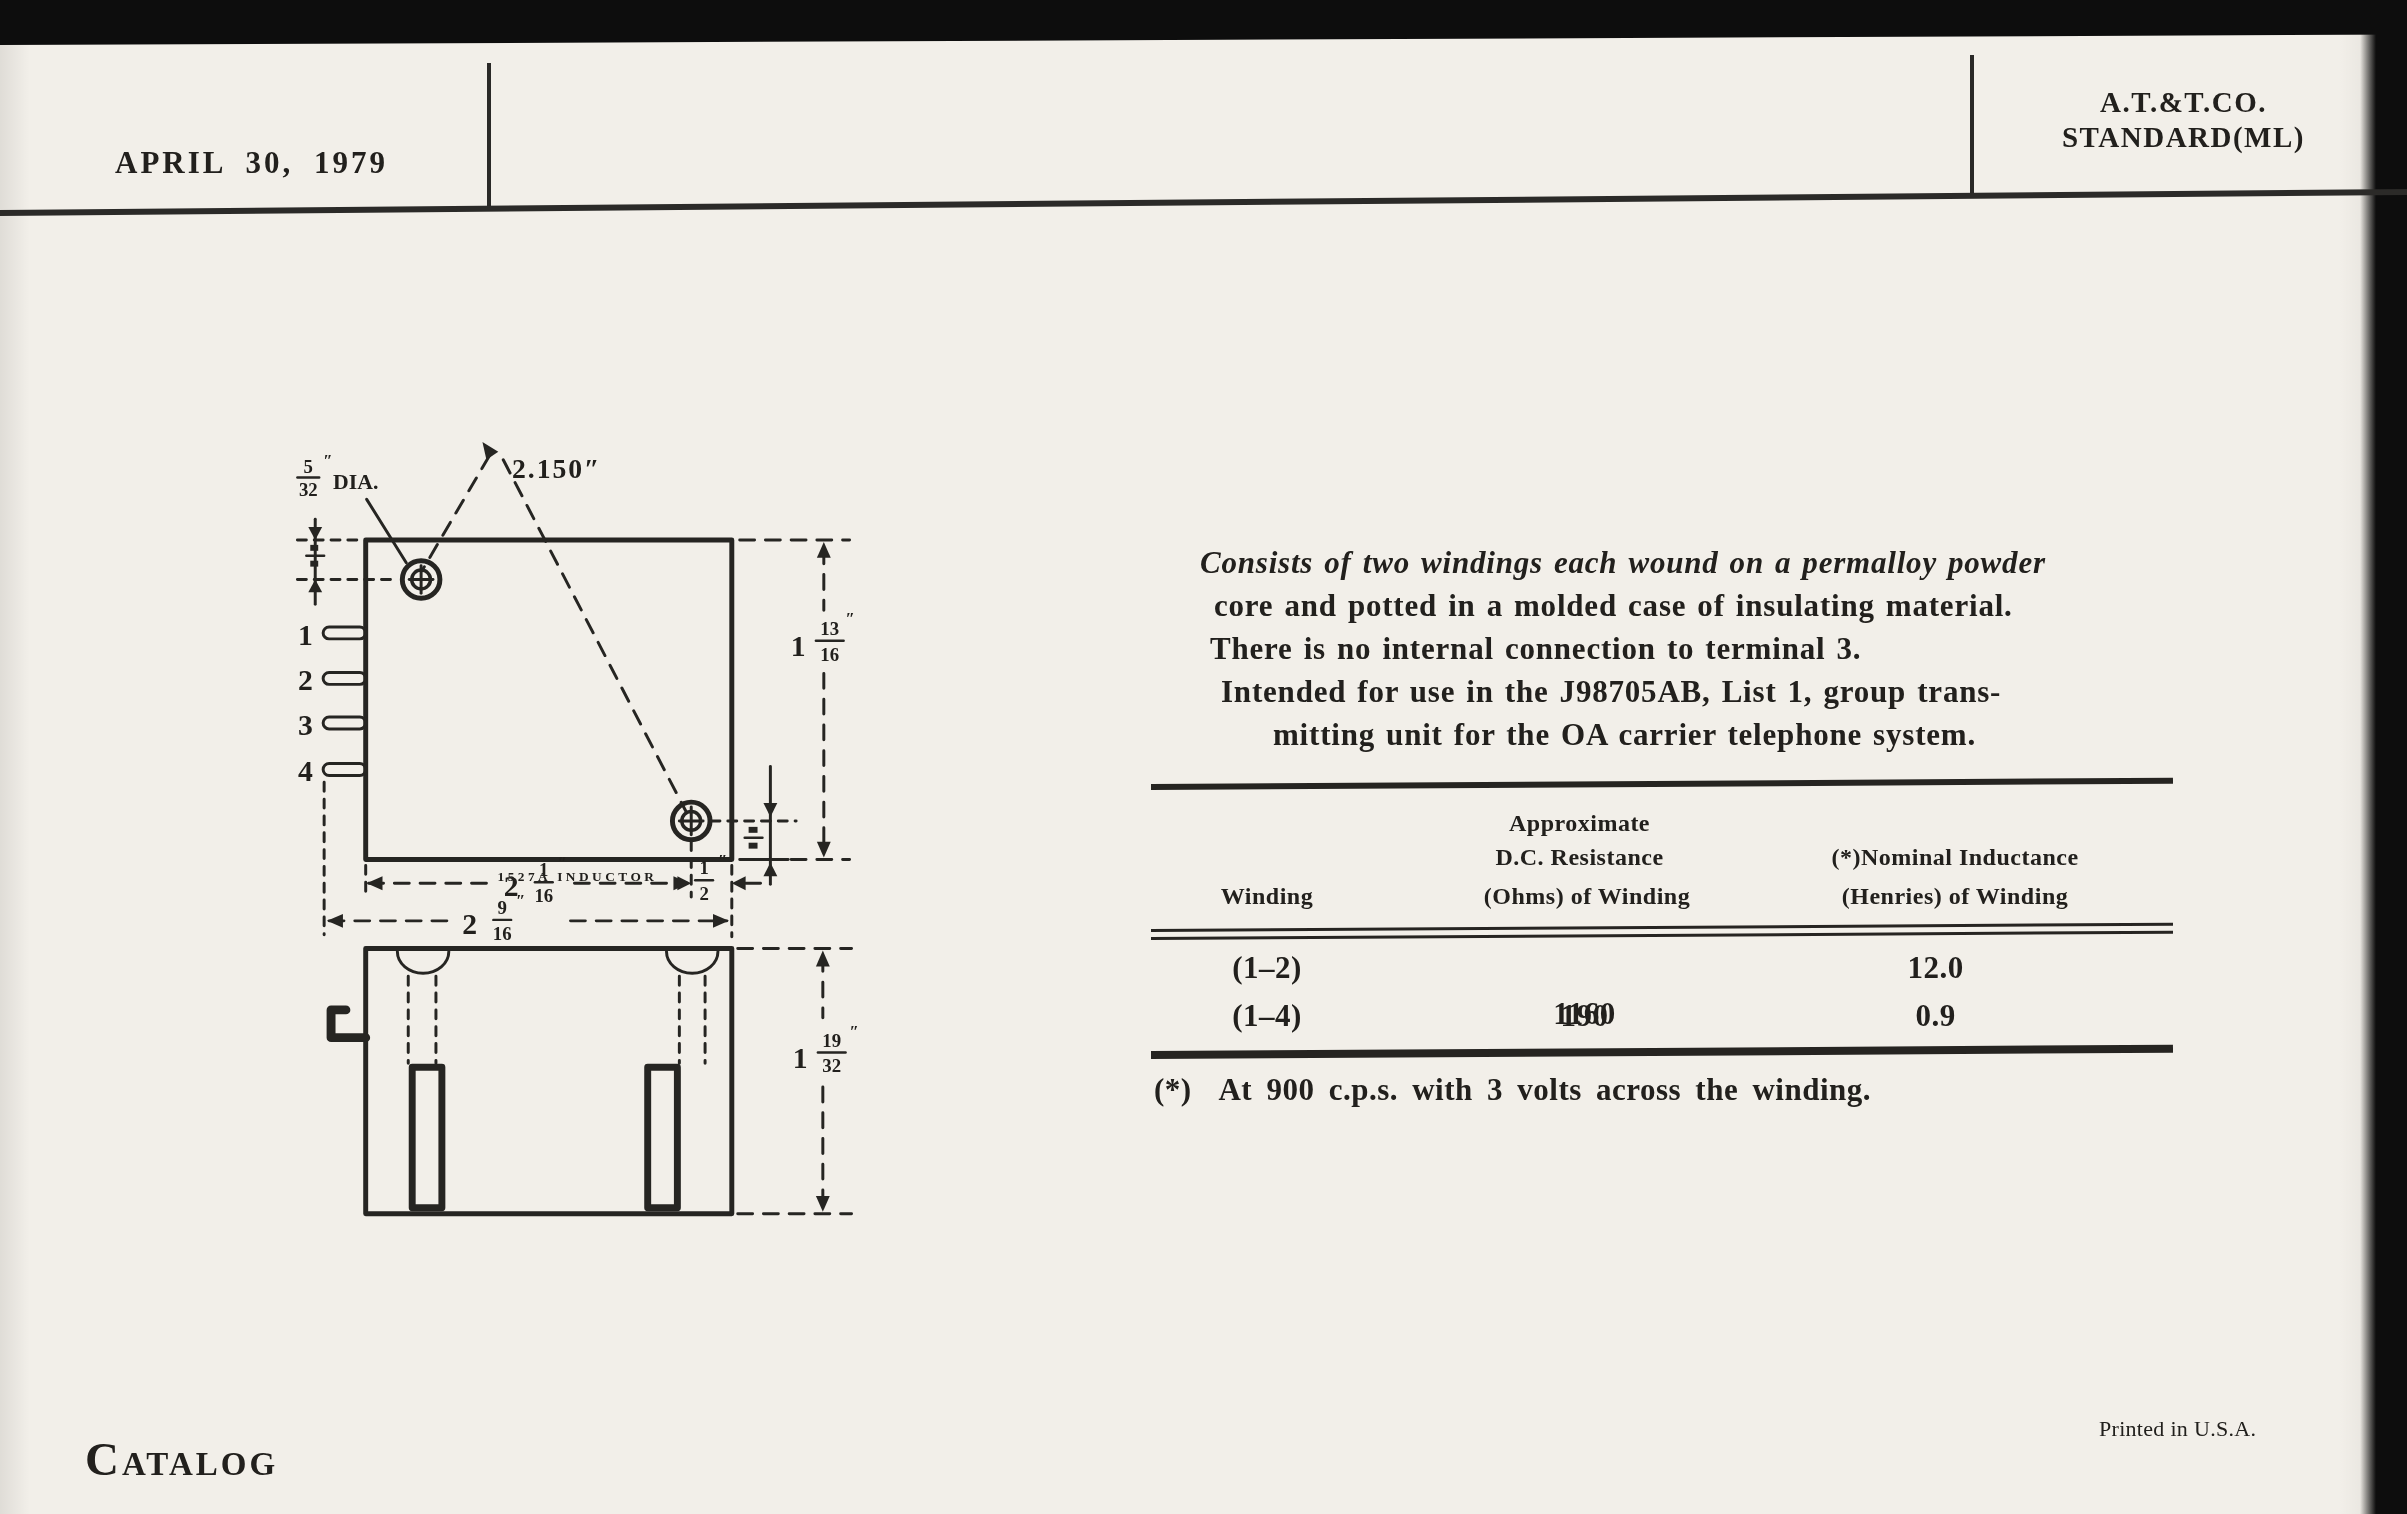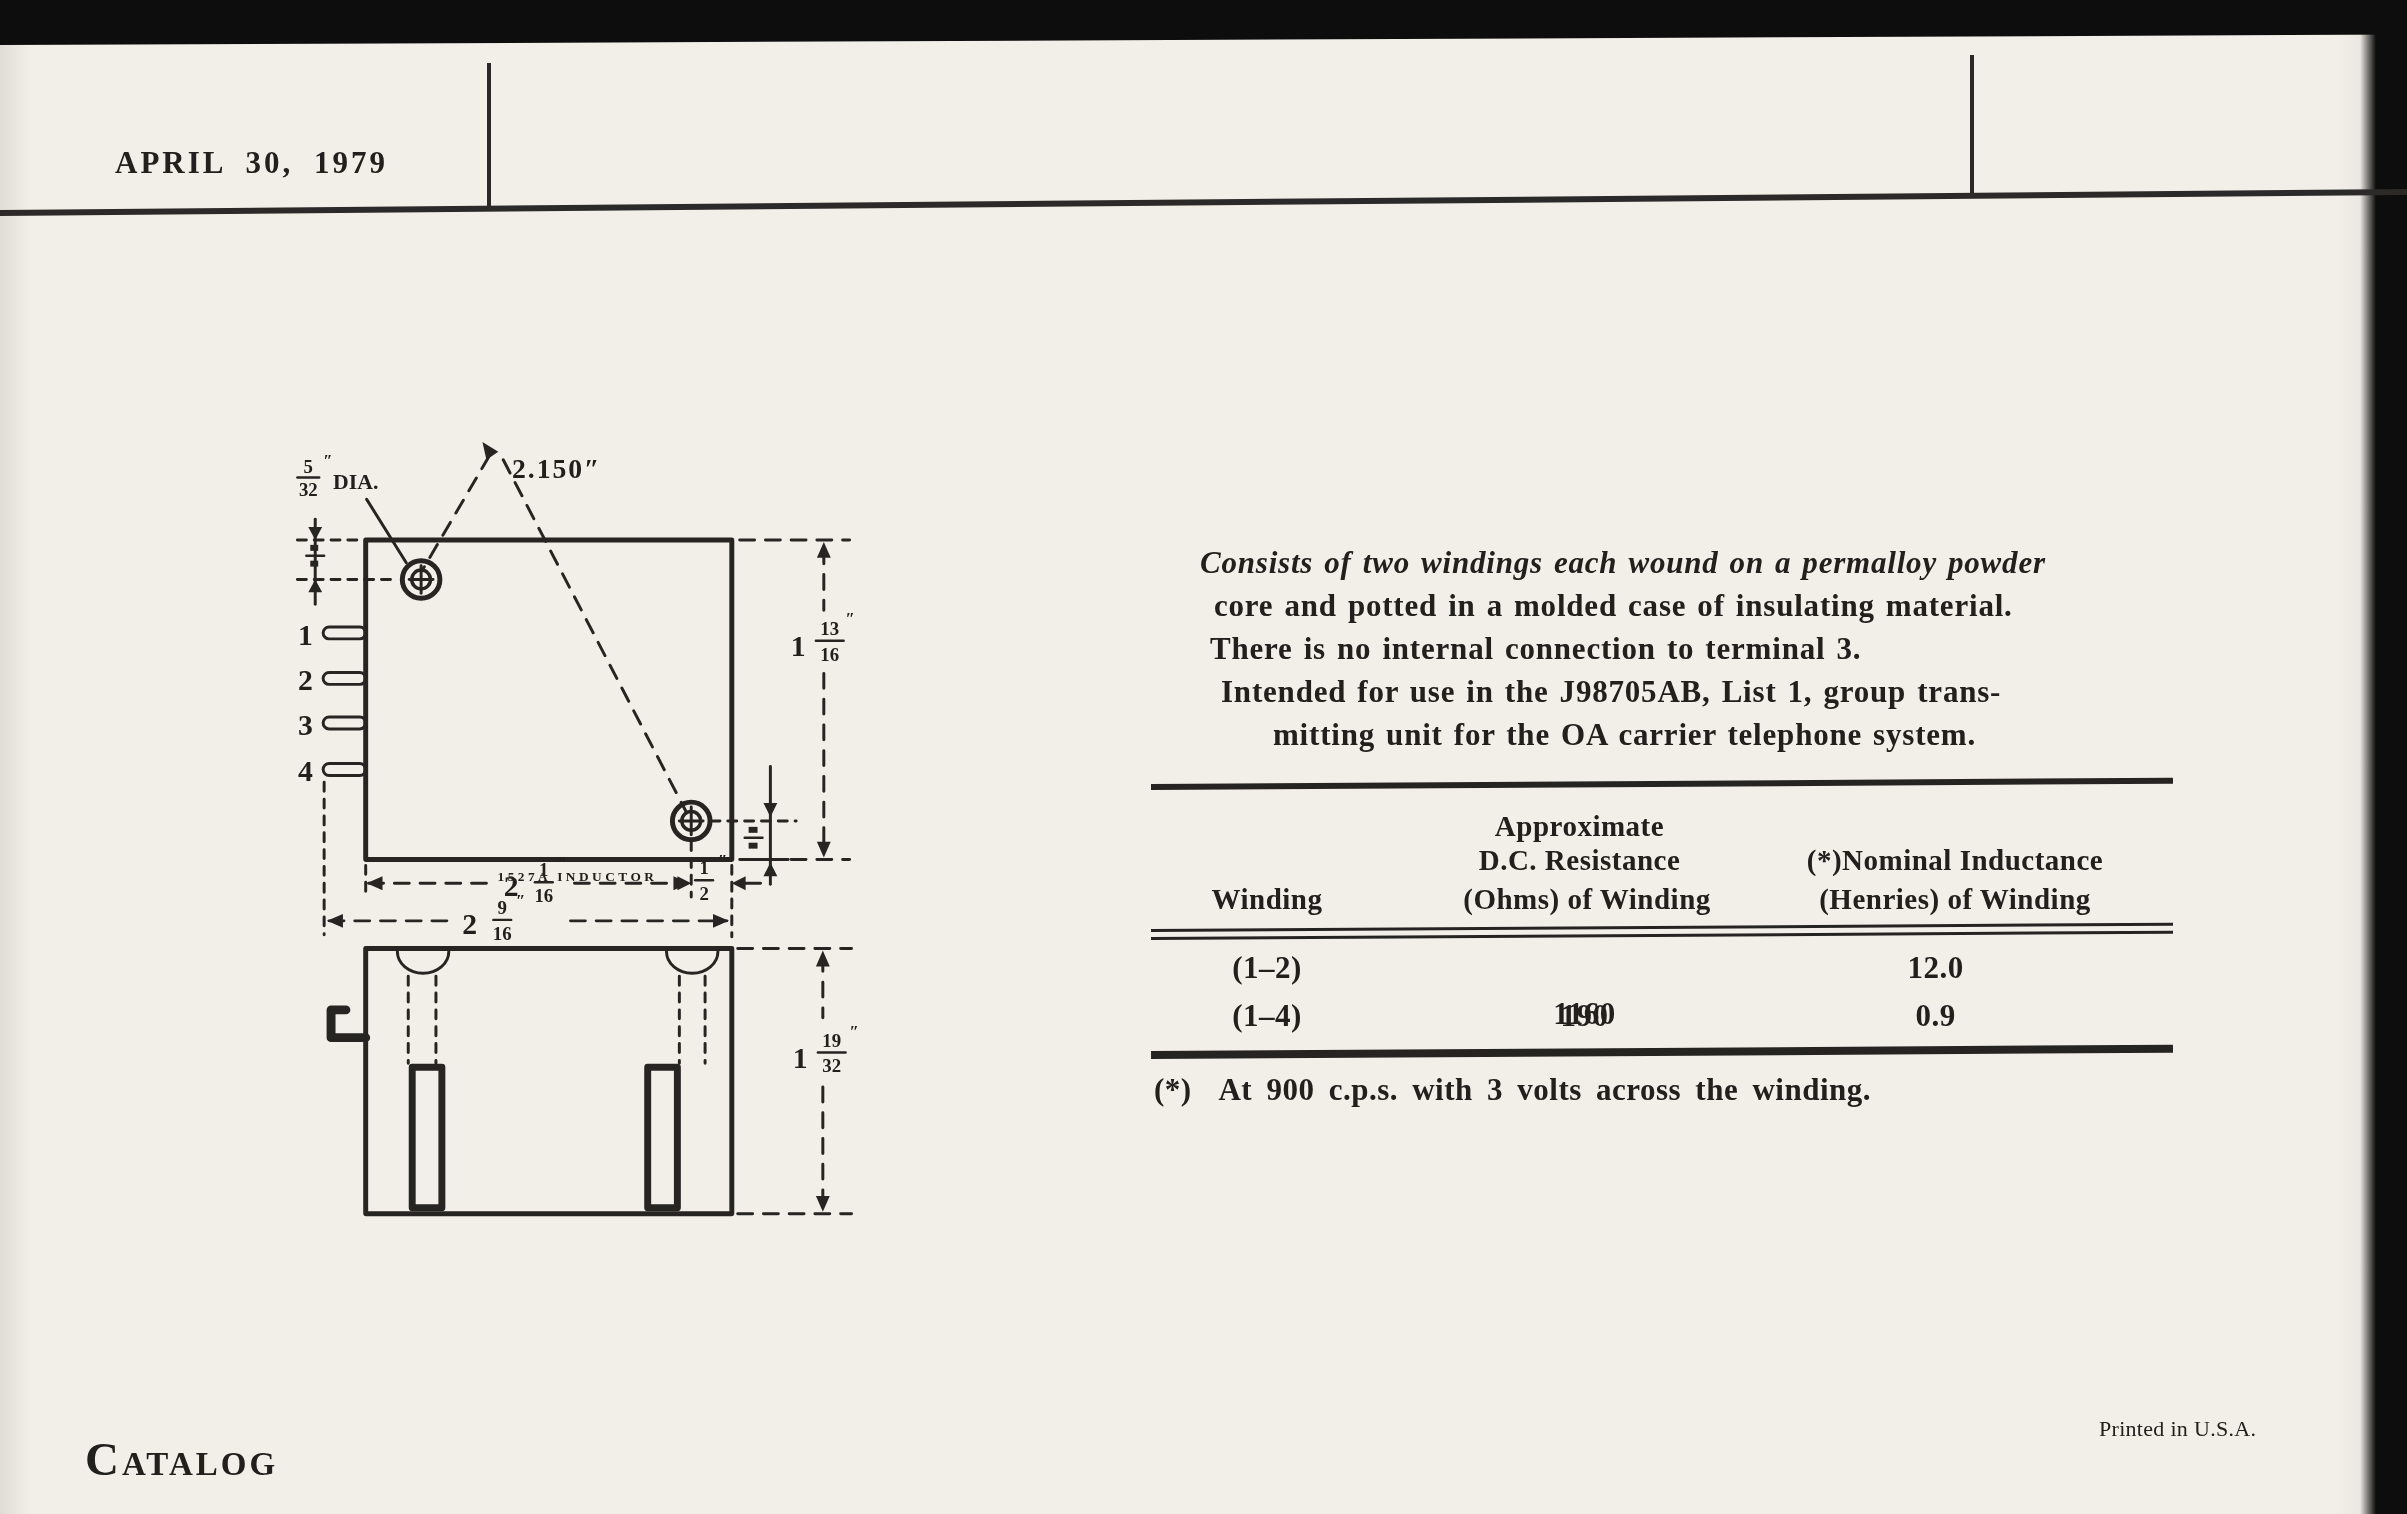--- a/index.html
+++ b/index.html
@@ -32,21 +32,21 @@
   .desc-line{position:absolute;font-size:31px;font-weight:600;letter-spacing:0.8px;
     word-spacing:2.5px;white-space:pre;}
   #d1{left:1200px;top:545px;font-style:italic;} #d2{left:1214px;top:588px;} #d3{left:1210px;top:631px;}
   #d4{left:1221px;top:674px;} #d5{left:1273px;top:717px;}
   
   .t-rule{position:absolute;background:#262421;transform-origin:left center;transform:rotate(-0.35deg);}
   #trt{left:1151px;top:784px;width:1022px;height:6px;}
   #trm1{left:1151px;top:929px;width:1022px;height:3px;}
   #trm2{left:1151px;top:937px;width:1022px;height:3px;}
   #trb{left:1151px;top:1051px;width:1022px;height:8px;}
-  .t-cell{position:absolute;text-align:center;font-size:29px;font-weight:600;letter-spacing:0.5px;white-space:pre;}
+  .t-cell{position:absolute;text-align:center;font-size:24px;font-weight:600;letter-spacing:0.5px;white-space:pre;}
   .t-val{font-size:31px;}
   #tha{left:1416px;top:810px;width:327px;}
   #thd{left:1416px;top:844px;width:327px;}
   #thn{left:1772px;top:844px;width:366px;}
   #thw{left:1168px;top:883px;width:198px;}
   #tho{left:1416px;top:883px;width:342px;}
   #thh{left:1772px;top:883px;width:366px;}
   #r1c1{left:1168px;top:950px;width:198px;} #r1c2{left:1426px;top:950px;width:317px;margin-top:46px;} #r1c3{left:1772px;top:950px;width:327px;}
   #r2c1{left:1168px;top:998px;width:198px;} #r2c2{left:1426px;top:998px;width:317px;} #r2c3{left:1772px;top:998px;width:327px;}
   .footnote{position:absolute;left:1154px;top:1072px;font-size:31px;font-weight:600;
@@ -78,20 +78,24 @@
 <body>
 
 <div class="page">
 
   <div class="band-top"></div>
   <div class="band-right"></div>
 
   <div class="hdr-date">APRIL 30, 1979</div>
   <div class="vrule vl"></div>
   <div class="vrule vr"></div>
+  <div class="hdr-org">
+    <div>A.T.&amp;T.CO.</div>
+    <div>STANDARD(ML)</div>
+  </div>
   <div class="hdr-rule"></div>
 
   <svg class="drw" width="752" height="871" viewBox="0 0 760 880">
 
     <g>
       <rect class="ln w5" x="219" y="115" width="370" height="323"></rect>
 
       <g>
         <rect class="ln w3" x="176" y="203" width="43" height="12" rx="6"></rect>
         <rect class="ln w3" x="176" y="249" width="43" height="12" rx="6"></rect>

